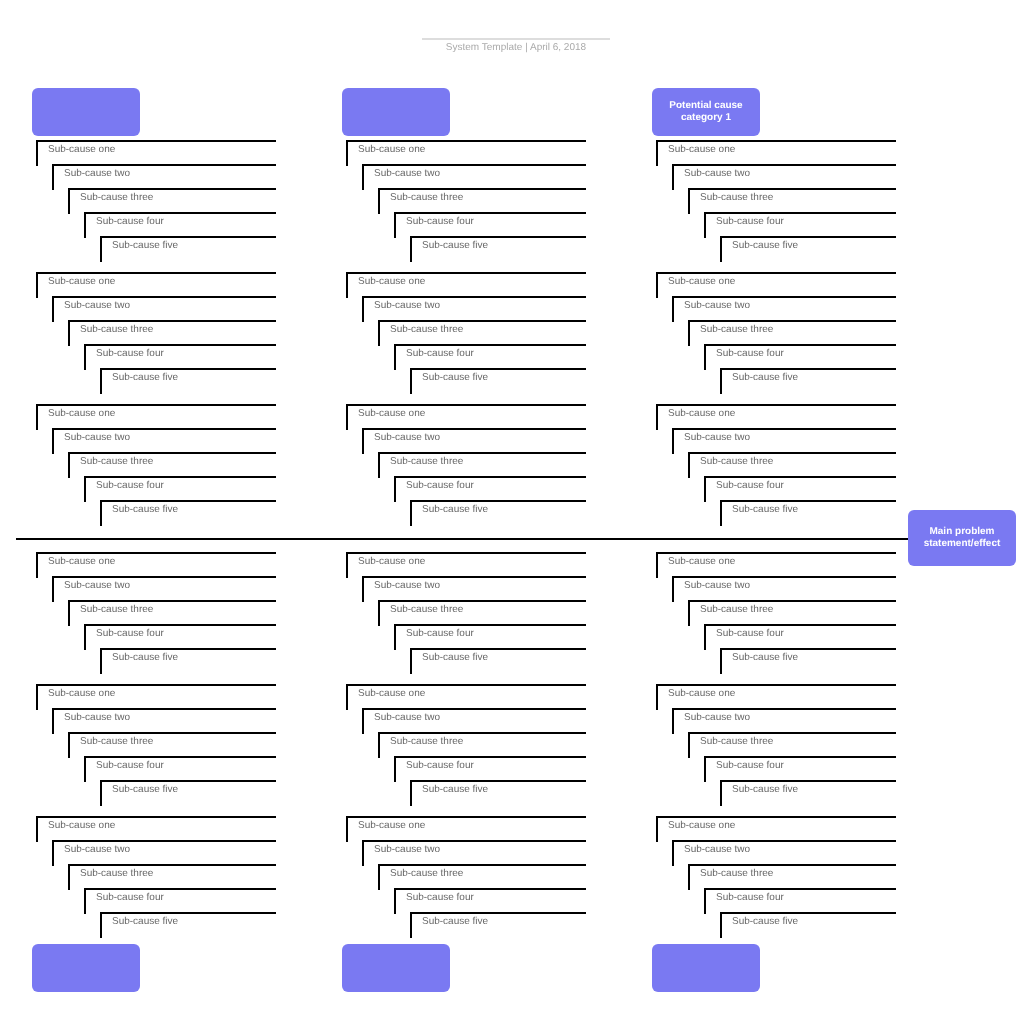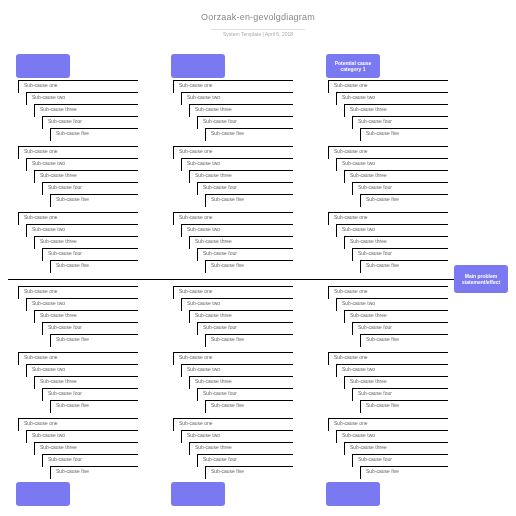--- a/index.html
+++ b/index.html
@@ -133,21 +133,20 @@
     top: 0;
     bottom: -1px;
     width: 1px;
     background: #000;
   }
 </style>
 </head>
 <body>
 
 <div class="header">
-  <div class="title">Oorzaak-en-gevolgdiagram</div>
   <div class="subtitle">System Template  |  April 6, 2018</div>
 </div>
 
 <div class="canvas">
 
   <div class="spine"></div>
 
   <div class="effect-box">
     <span>Main problem statement/effect</span>
   </div>

